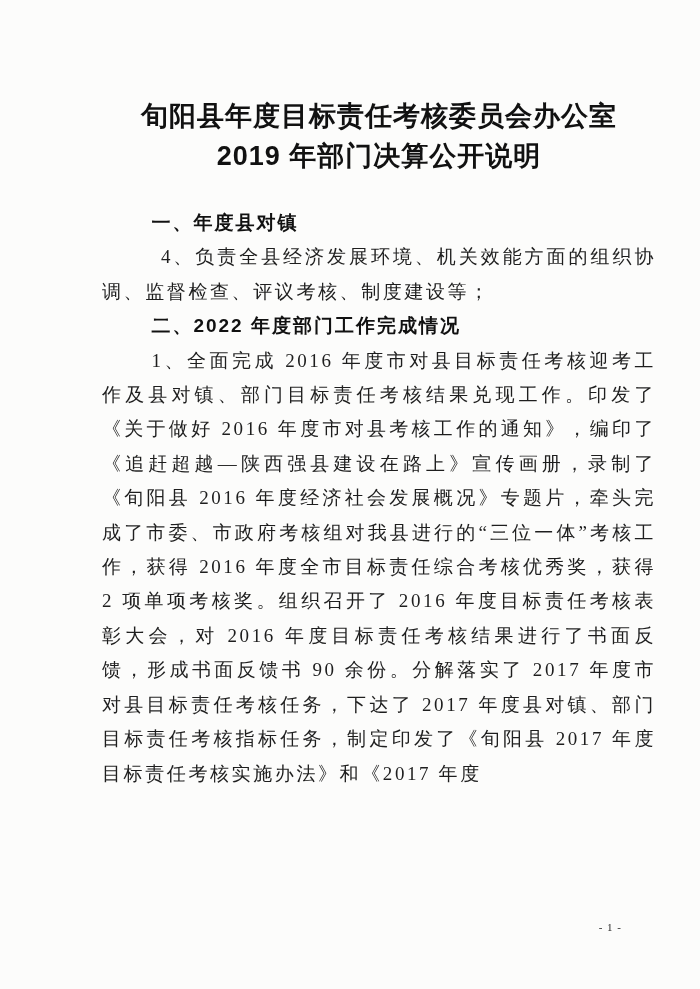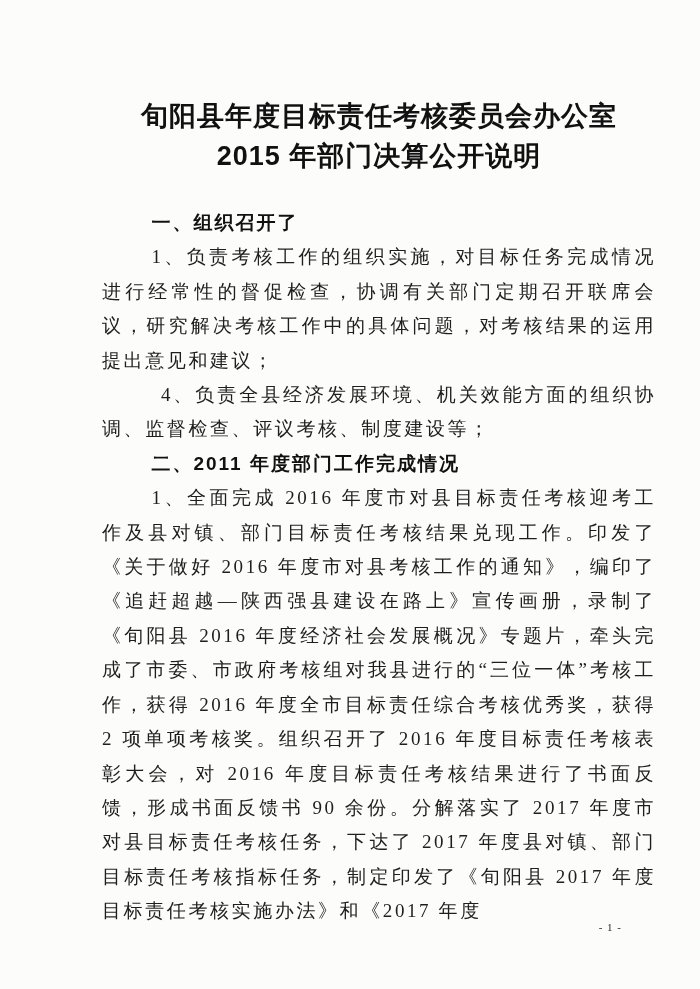--- a/index.html
+++ b/index.html
@@ -64,33 +64,32 @@
     color: #2a2a2a;
   }
 </style>
 </head>
 <body>
 
 <div class="page">
 
   <div class="title-block">
     <div>旬阳县年度目标责任考核委员会办公室</div>
-    <div>2015 年部门决算公开说明</div>
+    <div>2019 年部门决算公开说明</div>
   </div>
 
   <div class="doc-body">
 
-    <h2 class="section-heading">一、组织召开了</h2>
+    <h2 class="section-heading">一、年度县对镇</h2>
 
-    <p class="para">1、负责考核工作的组织实施，对目标任务完成情况进行经常性的督促检查，协调有关部门定期召开联席会议，研究解决考核工作中的具体问题，对考核结果的运用提出意见和建议；</p>
 
     <p class="para indent-deep">4、负责全县经济发展环境、机关效能方面的组织协调、监督检查、评议考核、制度建设等；</p>
 
 
-    <h2 class="section-heading">二、2011 年度部门工作完成情况</h2>
+    <h2 class="section-heading">二、2022 年度部门工作完成情况</h2>
 
     <p class="para">1、全面完成 2016 年度市对县目标责任考核迎考工作及县对镇、部门目标责任考核结果兑现工作。印发了《关于做好 2016 年度市对县考核工作的通知》，编印了《追赶超越—陕西强县建设在路上》宣传画册，录制了《旬阳县 2016 年度经济社会发展概况》专题片，牵头完成了市委、市政府考核组对我县进行的“三位一体”考核工作，获得 2016 年度全市目标责任综合考核优秀奖，获得 2 项单项考核奖。组织召开了 2016 年度目标责任考核表彰大会，对 2016 年度目标责任考核结果进行了书面反馈，形成书面反馈书 90 余份。分解落实了 2017 年度市对县目标责任考核任务，下达了 2017 年度县对镇、部门目标责任考核指标任务，制定印发了《旬阳县 2017 年度目标责任考核实施办法》和《2017 年度</p>
 
   </div>
 
   <div class="page-number">- 1 -</div>
 
 </div>
 
 </body></html>

